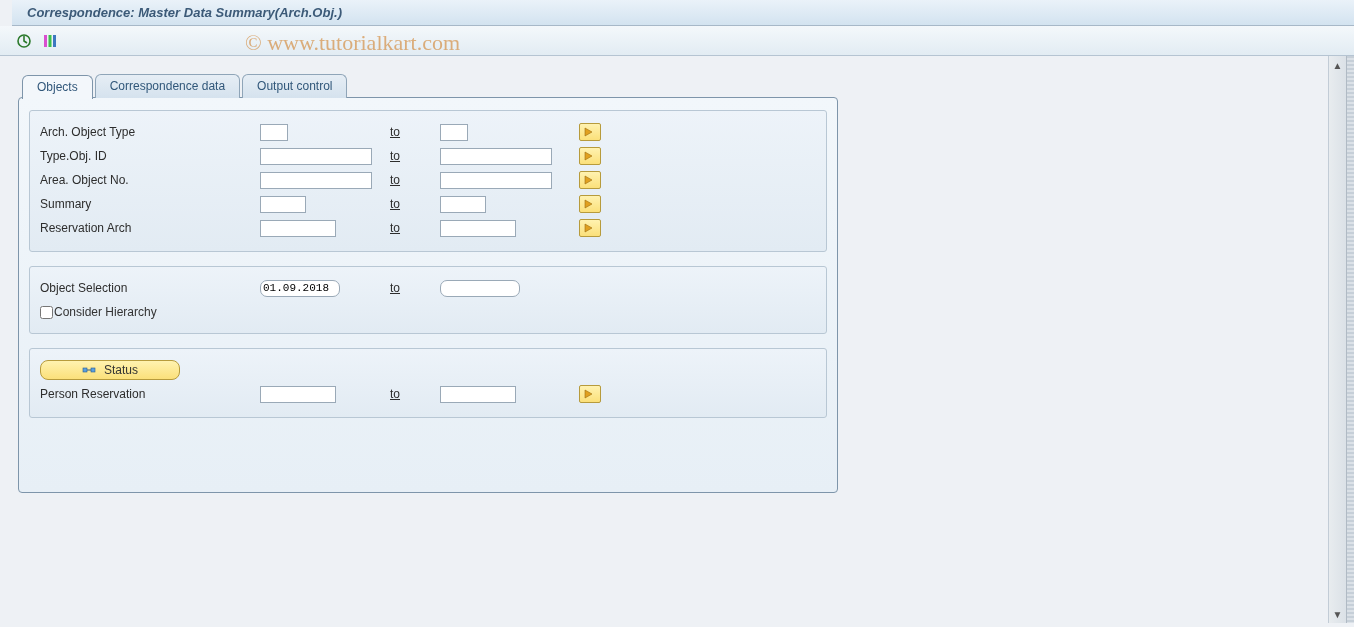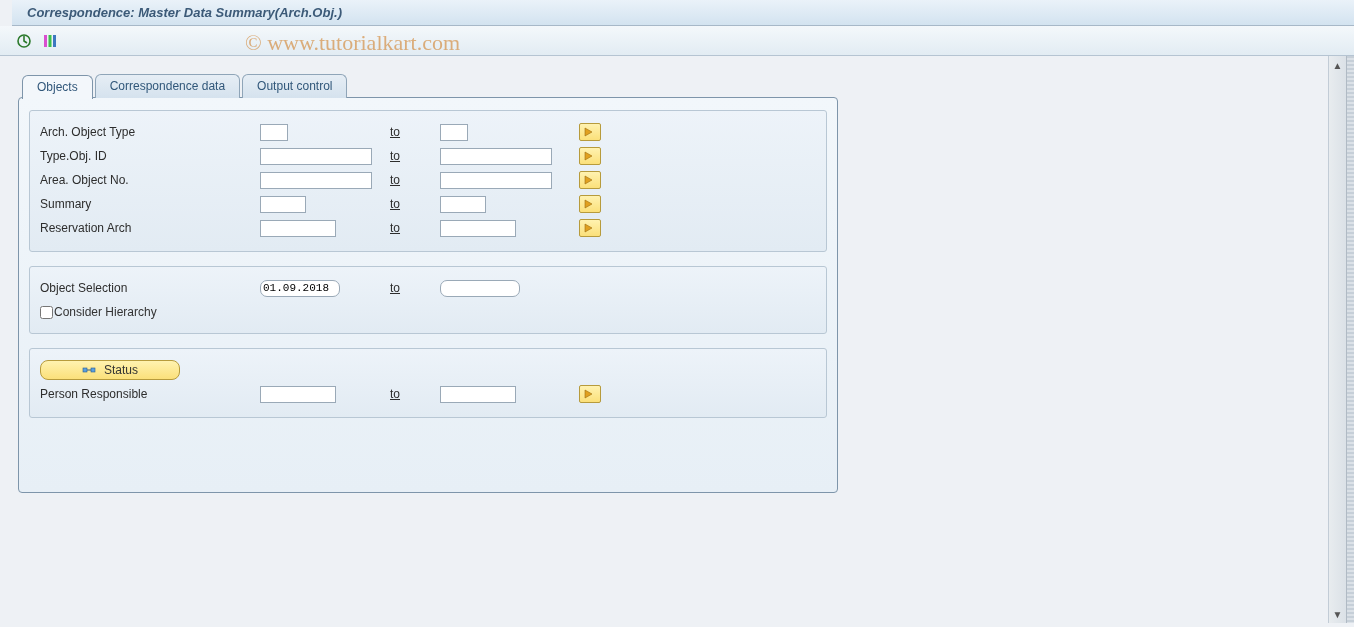--- a/index.html
+++ b/index.html
@@ -292,21 +292,21 @@
                   <rect x="1" y="5" width="4" height="4" fill="#5aa0e0" stroke="#2a5a8a" stroke-width="0.6"></rect>
                   <rect x="9" y="5" width="4" height="4" fill="#5aa0e0" stroke="#2a5a8a" stroke-width="0.6"></rect>
                   <line x1="5" y1="7" x2="9" y2="7" stroke="#2a5a8a" stroke-width="1"></line>
                 </svg>
               </span>
               <span>Status</span>
             </div>
           </div>
         </div>
         <div class="row">
-          <div class="label">Person Responsible</div>
+          <div class="label">Person Reservation</div>
           <div class="slot-from"><input type="text" class="med" value="" style=""></div>
           <div class="slot-to-label">to</div>
           <div class="slot-to"><input type="text" class="med" value="" style=""></div>
           <div class="slot-btn">
               <div class="multi-btn">
                 <svg width="12" height="10" viewBox="0 0 12 10">
                   <path d="M1 1 L8 5 L1 9 Z" fill="#e0a020" stroke="#9c6d10" stroke-width="0.6"></path>
                 </svg>
               </div>
             </div>

